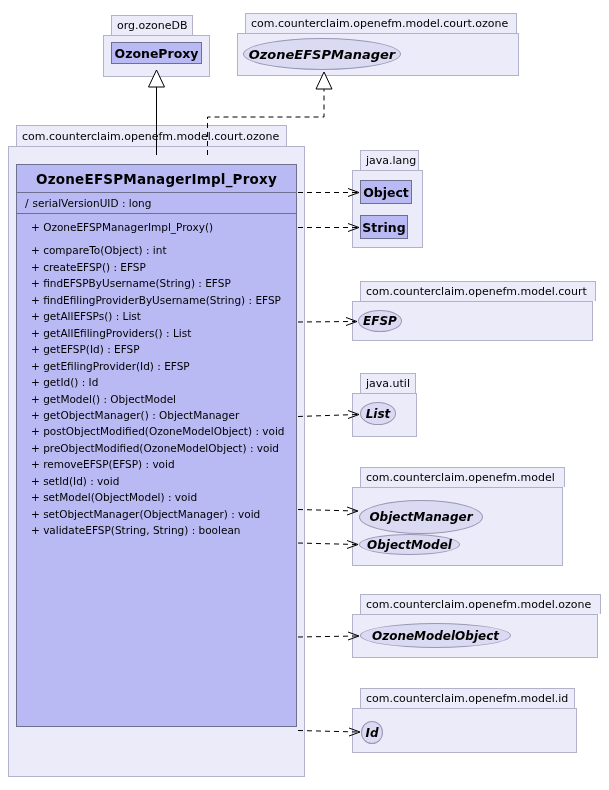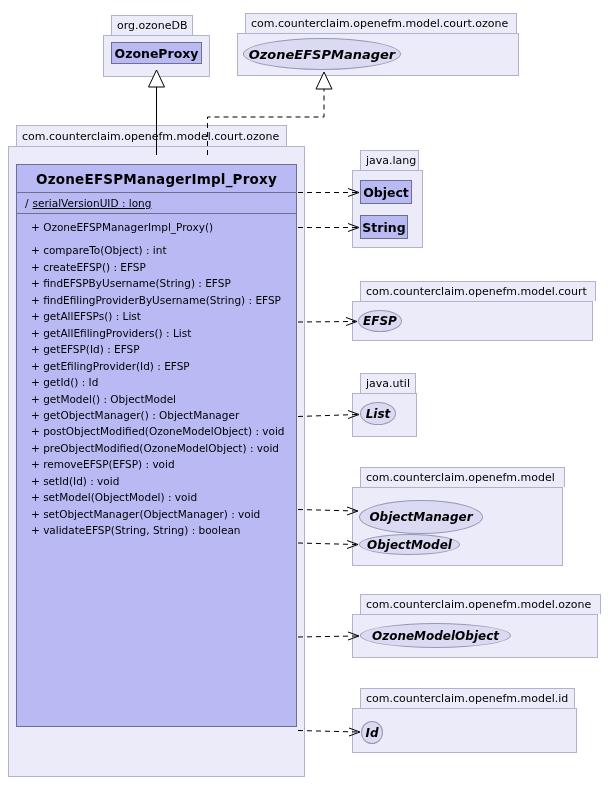--- a/index.html
+++ b/index.html
@@ -33,21 +33,21 @@
     background:#b9b9f4;border:1px solid #6f6f8f;box-sizing:border-box;z-index:2;margin-top:9px;
   }
   .mc-title{
     height:27px;border-bottom:1px solid #6f6f8f;display:flex;align-items:center;justify-content:center;
     font-weight:bold;font-size:13.5px;letter-spacing:.2px;white-space:nowrap;
   }
   .mc-attr{
     height:21px;border-bottom:1px solid #6f6f8f;display:flex;align-items:center;
     padding:0 8px;font-size:10.5px;gap:4px;white-space:nowrap;box-sizing:border-box;
   }
-  .mc-attr .uline{text-decoration:underline;}
+  .mc-attr .uline{}
   .mc-ops{padding-top:5px;}
   .mc-row{font-size:10.5px;line-height:16.45px;padding-left:14px;white-space:nowrap;}
   .ctor{margin-bottom:7px;}
 </style>
 </head>
 <body>
 
 <div class="tab" style="left:103px;top:15px;width:82px;">
   <span>org.ozoneDB</span>
 </div>

